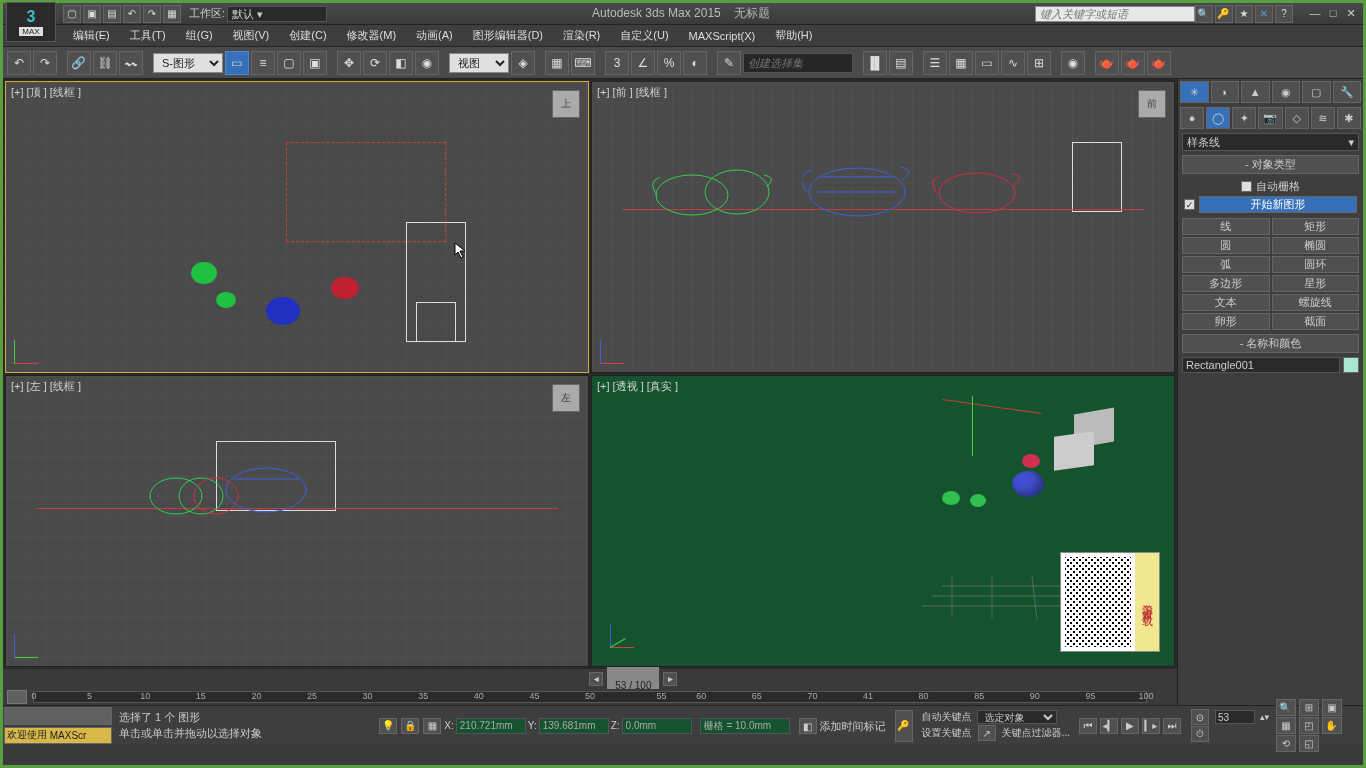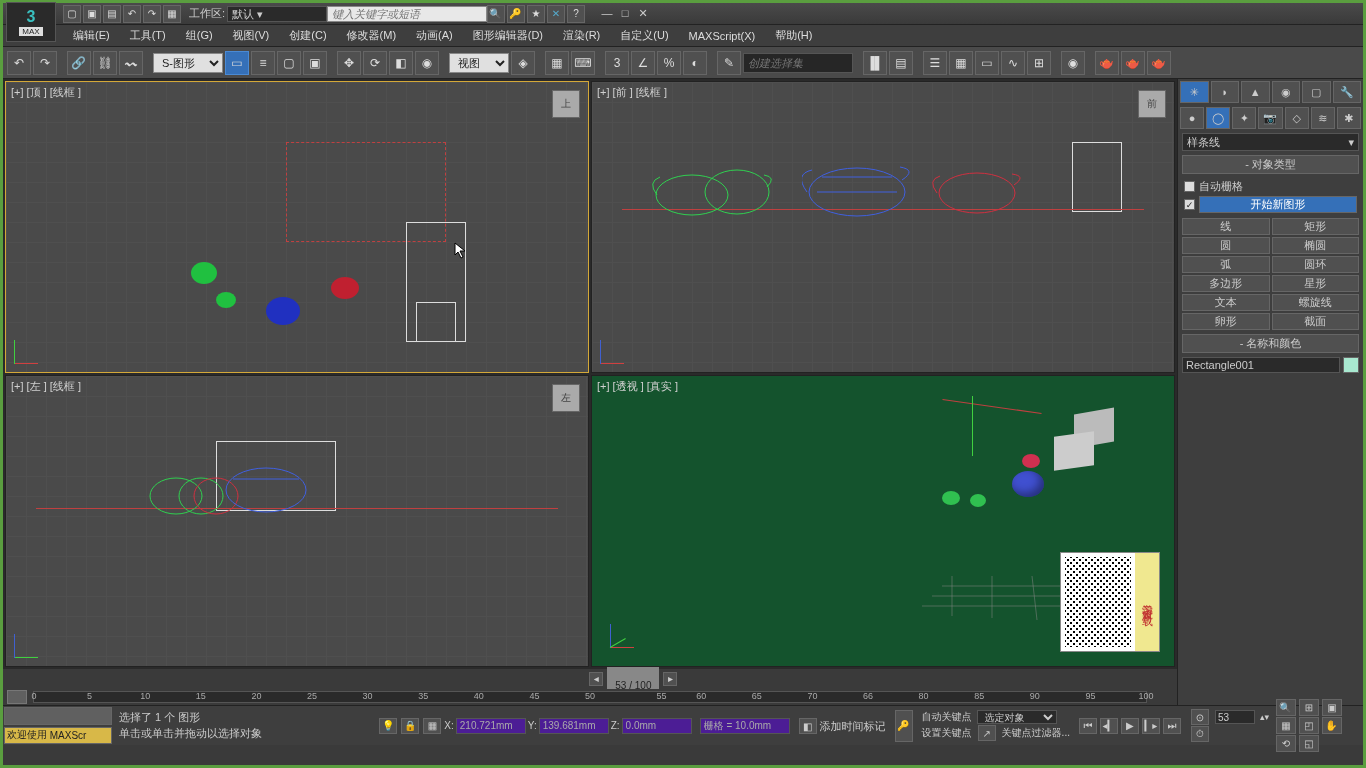--- a/index.html
+++ b/index.html
@@ -37,42 +37,42 @@
 .vp-axis .y { position:absolute; left:0; bottom:0; width:1px; height:24px; background:#40d040; }
 .vp-axis .z { position:absolute; left:0; bottom:0; width:18px; height:1px; background:#4060d0; transform:rotate(-30deg); transform-origin:left; }
 .vp-cube { position:absolute; top:8px; right:8px; width:28px; height:28px; background:#aaa; border:1px solid #666; display:flex; align-items:center; justify-content:center; font-size:10px; color:#444; }
 .cmd-panel { width: 186px; background: #3e3e3e; border-left: 1px solid #222; display: flex; flex-direction: column; }
 .cmd-tabs, .cmd-subtabs { display: flex; padding: 2px; gap: 2px; }
 .cmd-tab { flex:1; height: 22px; background: #505050; border: 1px solid #666; display:flex; align-items:center; justify-content:center; }
 .cmd-tab.active { background: #3570b8; }
 .cmd-combo { margin: 2px 4px; height: 18px; background: #2a2a2a; border: 1px solid #555; color: #ccc; padding: 0 4px; display:flex; align-items:center; justify-content:space-between; }
 .rollout-hdr { background: #505050; border: 1px solid #666; margin: 2px 4px; padding: 1px 4px; text-align: center; font-size: 11px; }
 .rollout-body { padding: 2px 6px; }
-.chk-row { display:flex; align-items:center; gap:4px; padding:1px 0; }
+.chk-row { display:flex; align-items:center; gap:4px; padding:1px 0;justify-content:center; }
 .chk { width:11px; height:11px; background:#ddd; border:1px solid #666; display:inline-flex; align-items:center; justify-content:center; font-size:9px; color:#222; }
 .obj-grid { display:grid; grid-template-columns:1fr 1fr; gap:2px; padding:2px 4px; }
 .obj-btn { height:17px; background:#505050; border:1px solid #666; text-align:center; font-size:11px; line-height:15px; }
 .obj-btn.highlight { background:#3570b8; color:#fff; }
 .name-input { margin:2px 4px; display:flex; gap:3px; }
 .name-input input { flex:1; height:16px; background:#2a2a2a; border:1px solid #555; color:#ccc; padding:0 3px; font-size:11px; }
 .color-sw { width:16px; height:16px; background:#a8e8d0; border:1px solid #666; }
 .timeslider-row { height:20px; background:#3a3a3a; display:flex; align-items:center; padding:0 4px; gap:4px; }
 .ts-btn { width:14px; height:14px; background:#505050; border:1px solid #666; text-align:center; font-size:10px; line-height:12px; }
 .ts-handle { background:#888; padding:16px 8px; height:14px; font-size:10px; line-height:14px; color:#222; }
 .timeline { height:16px; background:#3a3a3a; display:flex; align-items:center; padding:0 30px; position:relative; }
 .timeline-track { flex:1; height:12px; background:#2a2a2a; border:1px solid #555; position:relative; }
 .tick { position:absolute; top:-1px; font-size:9px; color:#aaa; }
 .anim-toggle { position:absolute; left:4px; width:20px; height:14px; background:#606060; border:1px solid #777; }
 .statusbar { height:40px; background:#3e3e3e; border-top:1px solid #222; display:flex; align-items:stretch; font-size:11px; }
 .status-left { width:110px; display:flex; flex-direction:column; }
 .status-left .row { flex:1; display:flex; align-items:center; background:#d8b848; color:#222; border:1px solid #666; margin:1px; padding:0 2px; font-size:10px; }
 .status-msg { flex:1; display:flex; flex-direction:column; justify-content:center; padding:0 6px; gap:1px; }
 .status-msg div { color:#ccc; }
 .coord-group { display:flex; align-items:center; gap:2px; padding:0 4px; }
-.coord-field { width:70px; height:16px; background:#4c1d95; border:1px solid #555; color:#aaa; padding:0 3px; font-size:10px; }
+.coord-field { width:70px; height:16px; background:#14532d; border:1px solid #555; color:#aaa; padding:0 3px; font-size:10px; }
 .coord-lbl { color:#ccc; font-size:10px; }
 .status-icon { width:18px; height:16px; background:#505050; border:1px solid #666; margin:0 1px; display:inline-flex; align-items:center; justify-content:center; font-size:10px; }
 .playback { display:flex; align-items:center; gap:1px; padding:0 4px; }
 .key-panel { display:flex; flex-direction:column; justify-content:center; padding:0 4px; gap:1px; font-size:10px; }
 .key-row { display:flex; align-items:center; gap:5px; }
 .key-combo { width:80px; height:14px; background:#2a2a2a; border:1px solid #555; color:#ccc; padding:0 3px; font-size:10px; }
 .spin-field { width:40px; height:14px; background:#2a2a2a; border:1px solid #555; color:#ccc; font-size:10px; padding:0 2px; }
 .nav-icons { display:flex; flex-wrap:wrap; width:90px; align-content:center; gap:1px; padding:2px; }
 .nav-icons .status-icon { width:20px; height:17px; }
 .teapot { position:absolute; border-radius:50%; }
@@ -94,20 +94,21 @@
     </div>
   <span style="width:56px"></span>
   <span class="qat-btn">▢</span>
   <span class="qat-btn">▣</span>
   <span class="qat-btn">▤</span>
   <span class="qat-btn">↶</span>
   <span class="qat-btn">↷</span>
   <span class="qat-btn">▦</span>
   <span class="workspace-label">工作区:</span>
   <span class="workspace-combo"><span>默认</span> ▾</span>
+  <span class="title-center"><span>Autodesk 3ds Max  2015</span>&nbsp;&nbsp;&nbsp;&nbsp;<span>无标题</span></span>
   <input class="search-input" placeholder="键入关键字或短语" style="">
   <span class="qat-btn">🔍</span>
   <span class="qat-btn">🔑</span>
   <span class="qat-btn">★</span>
   <span class="qat-btn" style="color:#5ac">✕</span>
   <span class="qat-btn">?</span>
   <span style="width:10px"></span>
   <span class="winbtn">―</span>
   <span class="winbtn">□</span>
   <span class="winbtn">✕</span>
@@ -302,21 +303,21 @@
           <span class="tick" style="left: 25%; transform: translateX(-50%);">25</span>
           <span class="tick" style="left: 30%; transform: translateX(-50%);">30</span>
           <span class="tick" style="left: 35%; transform: translateX(-50%);">35</span>
           <span class="tick" style="left: 40%; transform: translateX(-50%);">40</span>
           <span class="tick" style="left: 45%; transform: translateX(-50%);">45</span>
           <span class="tick" style="left: 50%; transform: translateX(-50%);">50</span>
           <span class="tick" style="left: 55%; transform: translateX(-50%); margin-left: 16px;">55</span>
           <span class="tick" style="left: 60%; transform: translateX(-50%);">60</span>
           <span class="tick" style="left: 65%; transform: translateX(-50%);">65</span>
           <span class="tick" style="left: 70%; transform: translateX(-50%);">70</span>
-          <span class="tick" style="left: 75%; transform: translateX(-50%);">66</span>
+          <span class="tick" style="left: 75%; transform: translateX(-50%);">41</span>
           <span class="tick" style="left: 80%; transform: translateX(-50%);">80</span>
           <span class="tick" style="left: 85%; transform: translateX(-50%);">85</span>
           <span class="tick" style="left: 90%; transform: translateX(-50%);">90</span>
           <span class="tick" style="left: 95%; transform: translateX(-50%);">95</span>
           <span class="tick" style="left: 100%; transform: translateX(-50%);">100</span>
         </div>
     </div>
   </div>
 
   <div class="cmd-panel">

